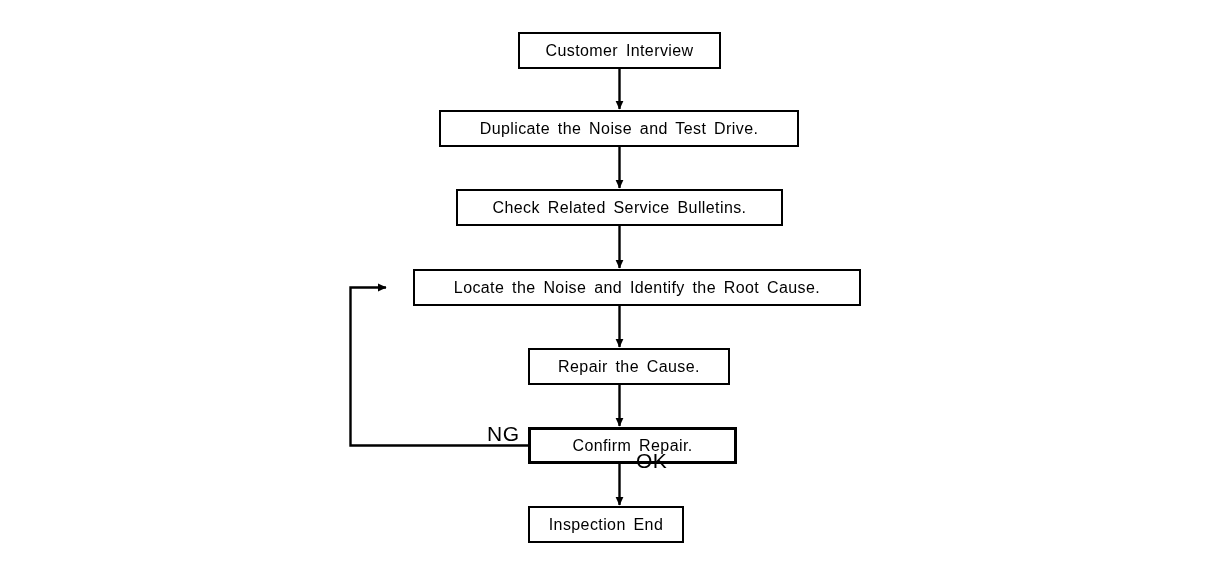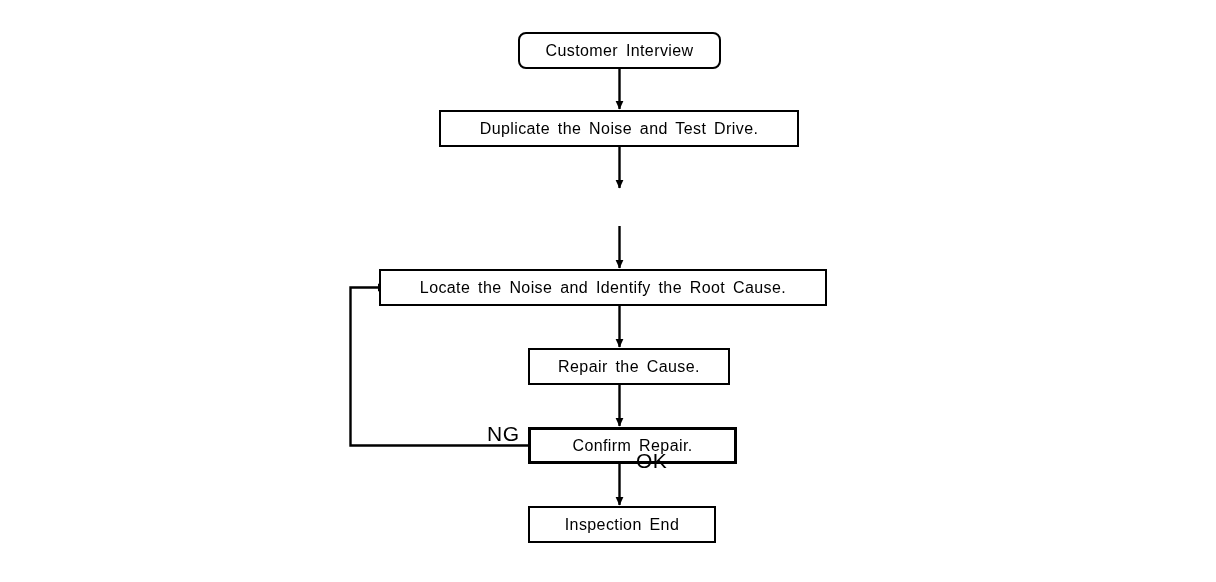--- a/index.html
+++ b/index.html
@@ -76,42 +76,45 @@
 
     <line x1="619.5" y1="306" x2="619.5" y2="347" stroke="#000000" stroke-width="2.4" marker-end="url(#arrowhead)"></line>
 
     <line x1="619.5" y1="385" x2="619.5" y2="426" stroke="#000000" stroke-width="2.4" marker-end="url(#arrowhead)"></line>
 
     <line x1="619.5" y1="464" x2="619.5" y2="505" stroke="#000000" stroke-width="2.4" marker-end="url(#arrowhead)"></line>
 
     <path d="M 528 445.5 L 350.5 445.5 L 350.5 287.5 L 386 287.5" fill="none" stroke="#000000" stroke-width="2.4" marker-end="url(#arrowhead)"></path>
   </svg>
 
-  <div class="node" style="left:518px; top:32px; width:203px; height:37px;border-radius:8px;">
+  <div class="node" style="left:518px; top:32px; width:203px; height:37px;">
     <span class="node-label">Customer Interview</span>
   </div>
 
   <div class="node" style="left:439px; top:110px; width:360px; height:37px;">
     <span class="node-label">Duplicate the Noise and Test Drive.</span>
   </div>
 
+  <div class="node" style="left:456px; top:189px; width:327px; height:37px;">
+    <span class="node-label">Check Related Service Bulletins.</span>
+  </div>
 
-  <div class="node" style="left:379px; top:269px; width:448px; height:37px;text-align:center;">
+  <div class="node" style="left:413px; top:269px; width:448px; height:37px;text-align:center;">
     <span class="node-label">Locate the Noise and Identify the Root Cause.</span>
   </div>
 
   <div class="node" style="left:528px; top:348px; width:202px; height:37px;">
     <span class="node-label">Repair the Cause.</span>
   </div>
 
   <div class="node bold-node" style="left:528px; top:427px; width:209px; height:37px;">
     <span class="node-label">Confirm Repair.</span>
   </div>
 
-  <div class="node" style="left:528px; top:506px; width:188px; height:37px;">
+  <div class="node" style="left:528px; top:506px; width:156px; height:37px;">
     <span class="node-label">Inspection End</span>
   </div>
 
   <div class="edge-label" style="left:487px; top:423px;">NG</div>
 
   <div class="edge-label" style="left:636px; top:450px;">OK</div>
 
 </div>
 
 </body></html>

